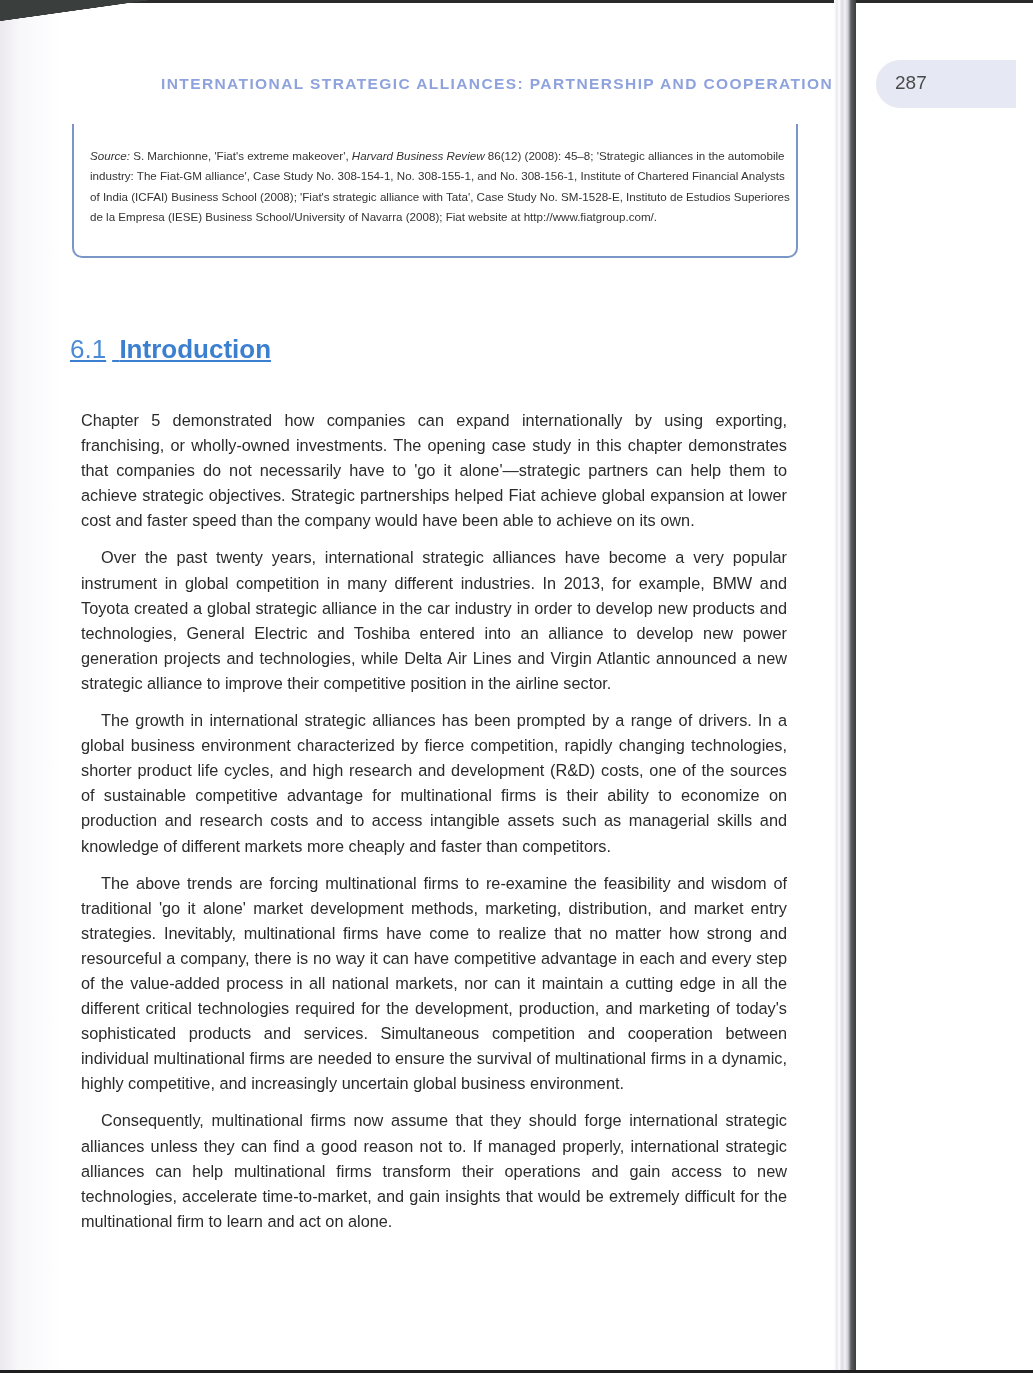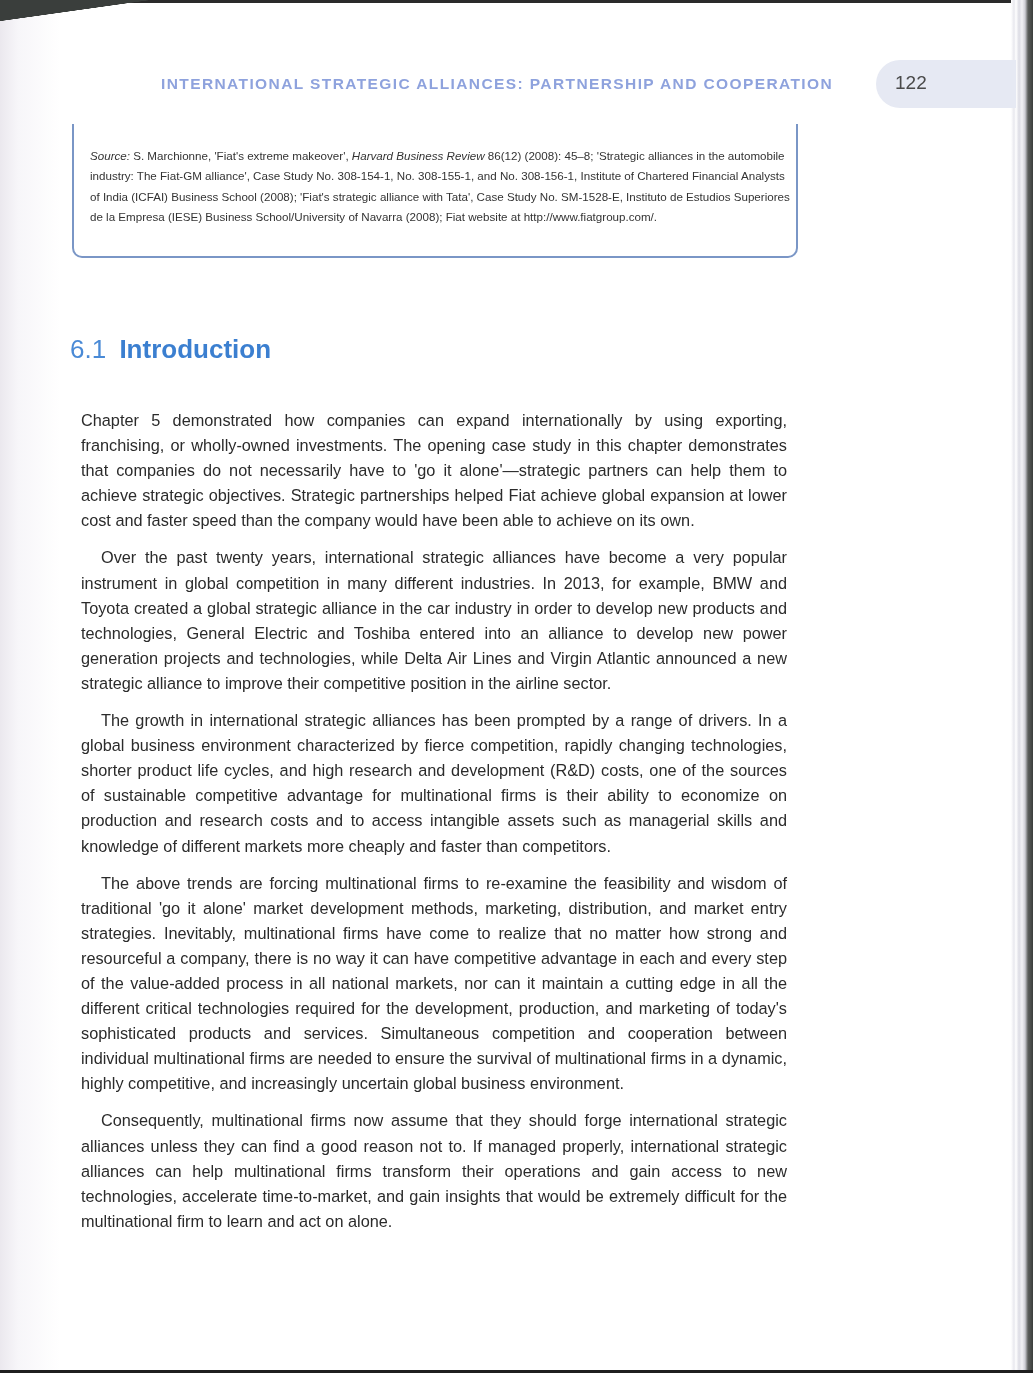--- a/index.html
+++ b/index.html
@@ -2,21 +2,21 @@
 <html><head>
   <meta charset="utf-8">
   <style>
     html, body { margin: 0; padding: 0; }
     body {
       width: 1033px; height: 1373px; overflow: hidden; position: relative;
       background: #ffffff;
       font-family: "Liberation Sans", "DejaVu Sans", sans-serif;
     }
     .page {
-      position: absolute; left: 0; top: 0; width: 1033px; height: 1373px;
+      position: absolute; left: 0; top: 0; width: 856px; height: 1373px;
       background: linear-gradient(90deg, #ebe8ee 0px, #f7f6f9 18px, #ffffff 60px, #ffffff 100%);
     }
     .top-shadow {
       position: absolute; left: 0; top: 0; width: 1033px; height: 14px;
       background: linear-gradient(180deg, #2a2a2a 0, #2a2a2a 3px, transparent 3px);
     }
     .top-curl {
       position: absolute; left: 0; top: 0; width: 160px; height: 24px;
       background: linear-gradient(172deg, #3a3e3c 0, #3a3e3c 45%, transparent 46%);
     }
@@ -42,21 +42,21 @@
       position: absolute; left: 72px; top: 124px; width: 726px; height: 134px;
       border-left: 2px solid #7a96c6; border-bottom: 2px solid #7a96c6; border-right: 2px solid #7a96c6;
       border-radius: 0 0 10px 10px; box-sizing: border-box;
     }
     .source-text {
       position: absolute; left: 90px; top: 146px; width: 700px;
       font-size: 11.6px; line-height: 20.3px; color: #333;
     }
     .source-text em { font-style: italic; text-align: center; }
     .section-heading {
-      position: absolute; left: 70px; top: 334px; font-size: 26px; color: #3b7fd0; white-space: nowrap;
+      position: absolute; left: 70px; top: 334px; font-size: 26px; color: #3b7fd0; white-space: nowrap; text-decoration: underline;
     }
     .section-number { font-weight: normal; color: #4a8ad6; margin-right: 6px; }
     .section-title { font-weight: bold; }
     .body {
       position: absolute; left: 69px; top: 396px; width: 730px;
       font-size: 16.3px; line-height: 25.1px; color: #2b2b2b; text-align: justify;
     }
     .body p { margin: 12px; }
     .body p.indent { text-indent: 20px; }
   </style>
@@ -64,21 +64,21 @@
 <body>
 
 <div class="page">
   <div class="top-shadow"></div>
   <div class="top-curl"></div>
   <div class="right-edge"></div>
   <div class="bottom-edge"></div>
 
   <div class="running-head">INTERNATIONAL STRATEGIC ALLIANCES: PARTNERSHIP AND COOPERATION</div>
   <div class="page-tab"></div>
-  <div class="page-number">122</div>
+  <div class="page-number">287</div>
 
   <div class="source-box"></div>
   <div class="source-text"><em>Source:</em><span> S. Marchionne, 'Fiat's extreme makeover', </span><em>Harvard Business Review</em><span> 86(12) (2008): 45–8; 'Strategic alliances in the automobile industry: The Fiat-GM alliance', Case Study No. 308-154-1, No. 308-155-1, and No. 308-156-1, Institute of Chartered Financial Analysts of India (ICFAI) Business School (2008); 'Fiat's strategic alliance with Tata', Case Study No. SM-1528-E, Instituto de Estudios Superiores de la Empresa (IESE) Business School/University of Navarra (2008); Fiat website at http://www.fiatgroup.com/.</span></div>
 
   <div class="section-heading">
     <span class="section-number">6.1</span>
     <span class="section-title">Introduction</span>
   </div>
 
   <div class="body">

